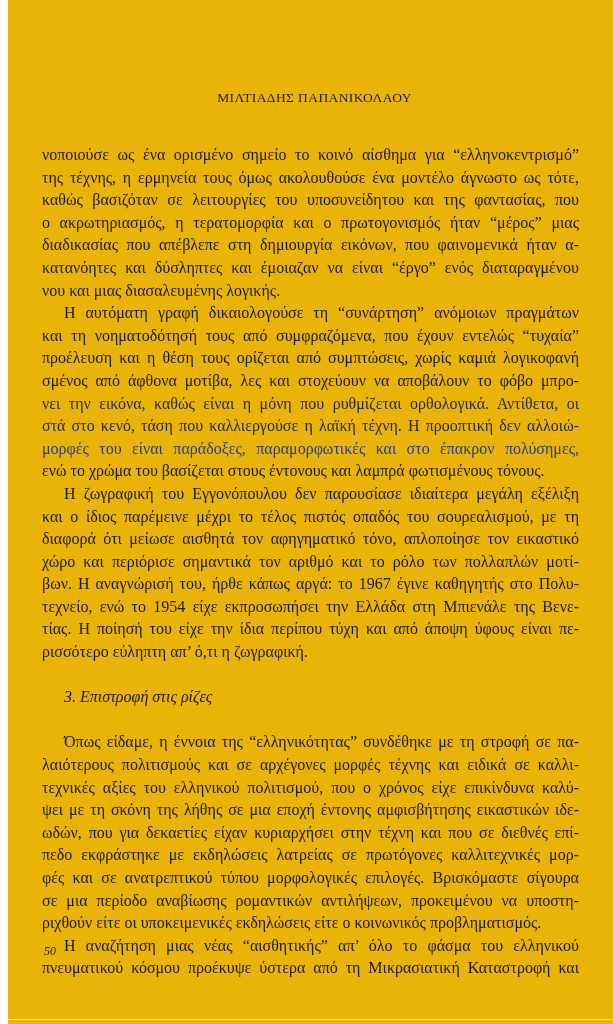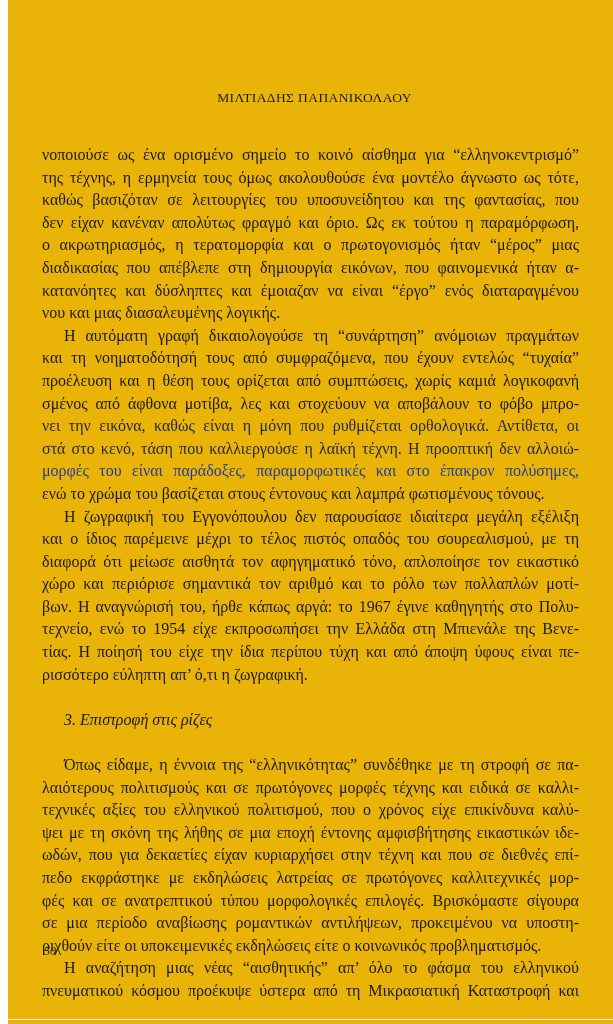--- a/index.html
+++ b/index.html
@@ -102,21 +102,20 @@
   <div class="edge-bottom"></div>
 
   <div class="running-head">ΜΙΛΤΙΑΔΗΣ ΠΑΠΑΝΙΚΟΛΑΟΥ</div>
 
   <div class="text-block">
 
     <div>
       <span class="line">νοποιούσε ως ένα ορισμένο σημείο το κοινό αίσθημα για “ελληνοκεντρισμό”</span>
       <span class="line">της τέχνης, η ερμηνεία τους όμως ακολουθούσε ένα μοντέλο άγνωστο ως τότε,</span>
       <span class="line">καθώς βασιζόταν σε λειτουργίες του υποσυνείδητου και της φαντασίας, που</span>
-      <span class="line">δεν είχαν κανέναν απολύτως φραγμό και όριο. Ως εκ τούτου η παραμόρφωση,</span>
       <span class="line">ο ακρωτηριασμός, η τερατομορφία και ο πρωτογονισμός ήταν “μέρος” μιας</span>
       <span class="line">διαδικασίας που απέβλεπε στη δημιουργία εικόνων, που φαινομενικά ήταν α-</span>
       <span class="line">κατανόητες και δύσληπτες και έμοιαζαν να είναι “έργο” ενός διαταραγμένου</span>
       <span class="line last">νου και μιας διασαλευμένης λογικής.</span>
     </div>
 
     <div>
       <span class="line indent">Η αυτόματη γραφή δικαιολογούσε τη “συνάρτηση” ανόμοιων πραγμάτων</span>
       <span class="line">και τη νοηματοδότησή τους από συμφραζόμενα, που έχουν εντελώς “τυχαία”</span>
       <span class="line">προέλευση και η θέση τους ορίζεται από συμπτώσεις, χωρίς καμιά λογικοφανή</span>
@@ -137,21 +136,21 @@
       <span class="line">τίας. Η ποίησή του είχε την ίδια περίπου τύχη και από άποψη ύφους είναι πε-</span>
       <span class="line last">ρισσότερο εύληπτη απ’ ό,τι η ζωγραφική.</span>
     </div>
 
     <span class="blank"></span>
     <span class="section-heading">3. Επιστροφή στις ρίζες</span>
     <span class="blank"></span>
 
     <div>
       <span class="line indent">Όπως είδαμε, η έννοια της “ελληνικότητας” συνδέθηκε με τη στροφή σε πα-</span>
-      <span class="line">λαιότερους πολιτισμούς και σε πρωτόγονες μορφές τέχνης και ειδικά σε καλλι-</span>
+      <span class="line">λαιότερους πολιτισμούς και σε αρχέγονες μορφές τέχνης και ειδικά σε καλλι-</span>
       <span class="line">τεχνικές αξίες του ελληνικού πολιτισμού, που ο χρόνος είχε επικίνδυνα καλύ-</span>
       <span class="line">ψει με τη σκόνη της λήθης σε μια εποχή έντονης αμφισβήτησης εικαστικών ιδε-</span>
       <span class="line">ωδών, που για δεκαετίες είχαν κυριαρχήσει στην τέχνη και που σε διεθνές επί-</span>
       <span class="line">πεδο εκφράστηκε με εκδηλώσεις λατρείας σε πρωτόγονες καλλιτεχνικές μορ-</span>
       <span class="line">φές και σε ανατρεπτικού τύπου μορφολογικές επιλογές. Βρισκόμαστε σίγουρα</span>
       <span class="line">σε μια περίοδο αναβίωσης ρομαντικών αντιλήψεων, προκειμένου να υποστη-</span>
       <span class="line last">ριχθούν είτε οι υποκειμενικές εκδηλώσεις είτε ο κοινωνικός προβληματισμός.</span>
     </div>
 
     <div>

